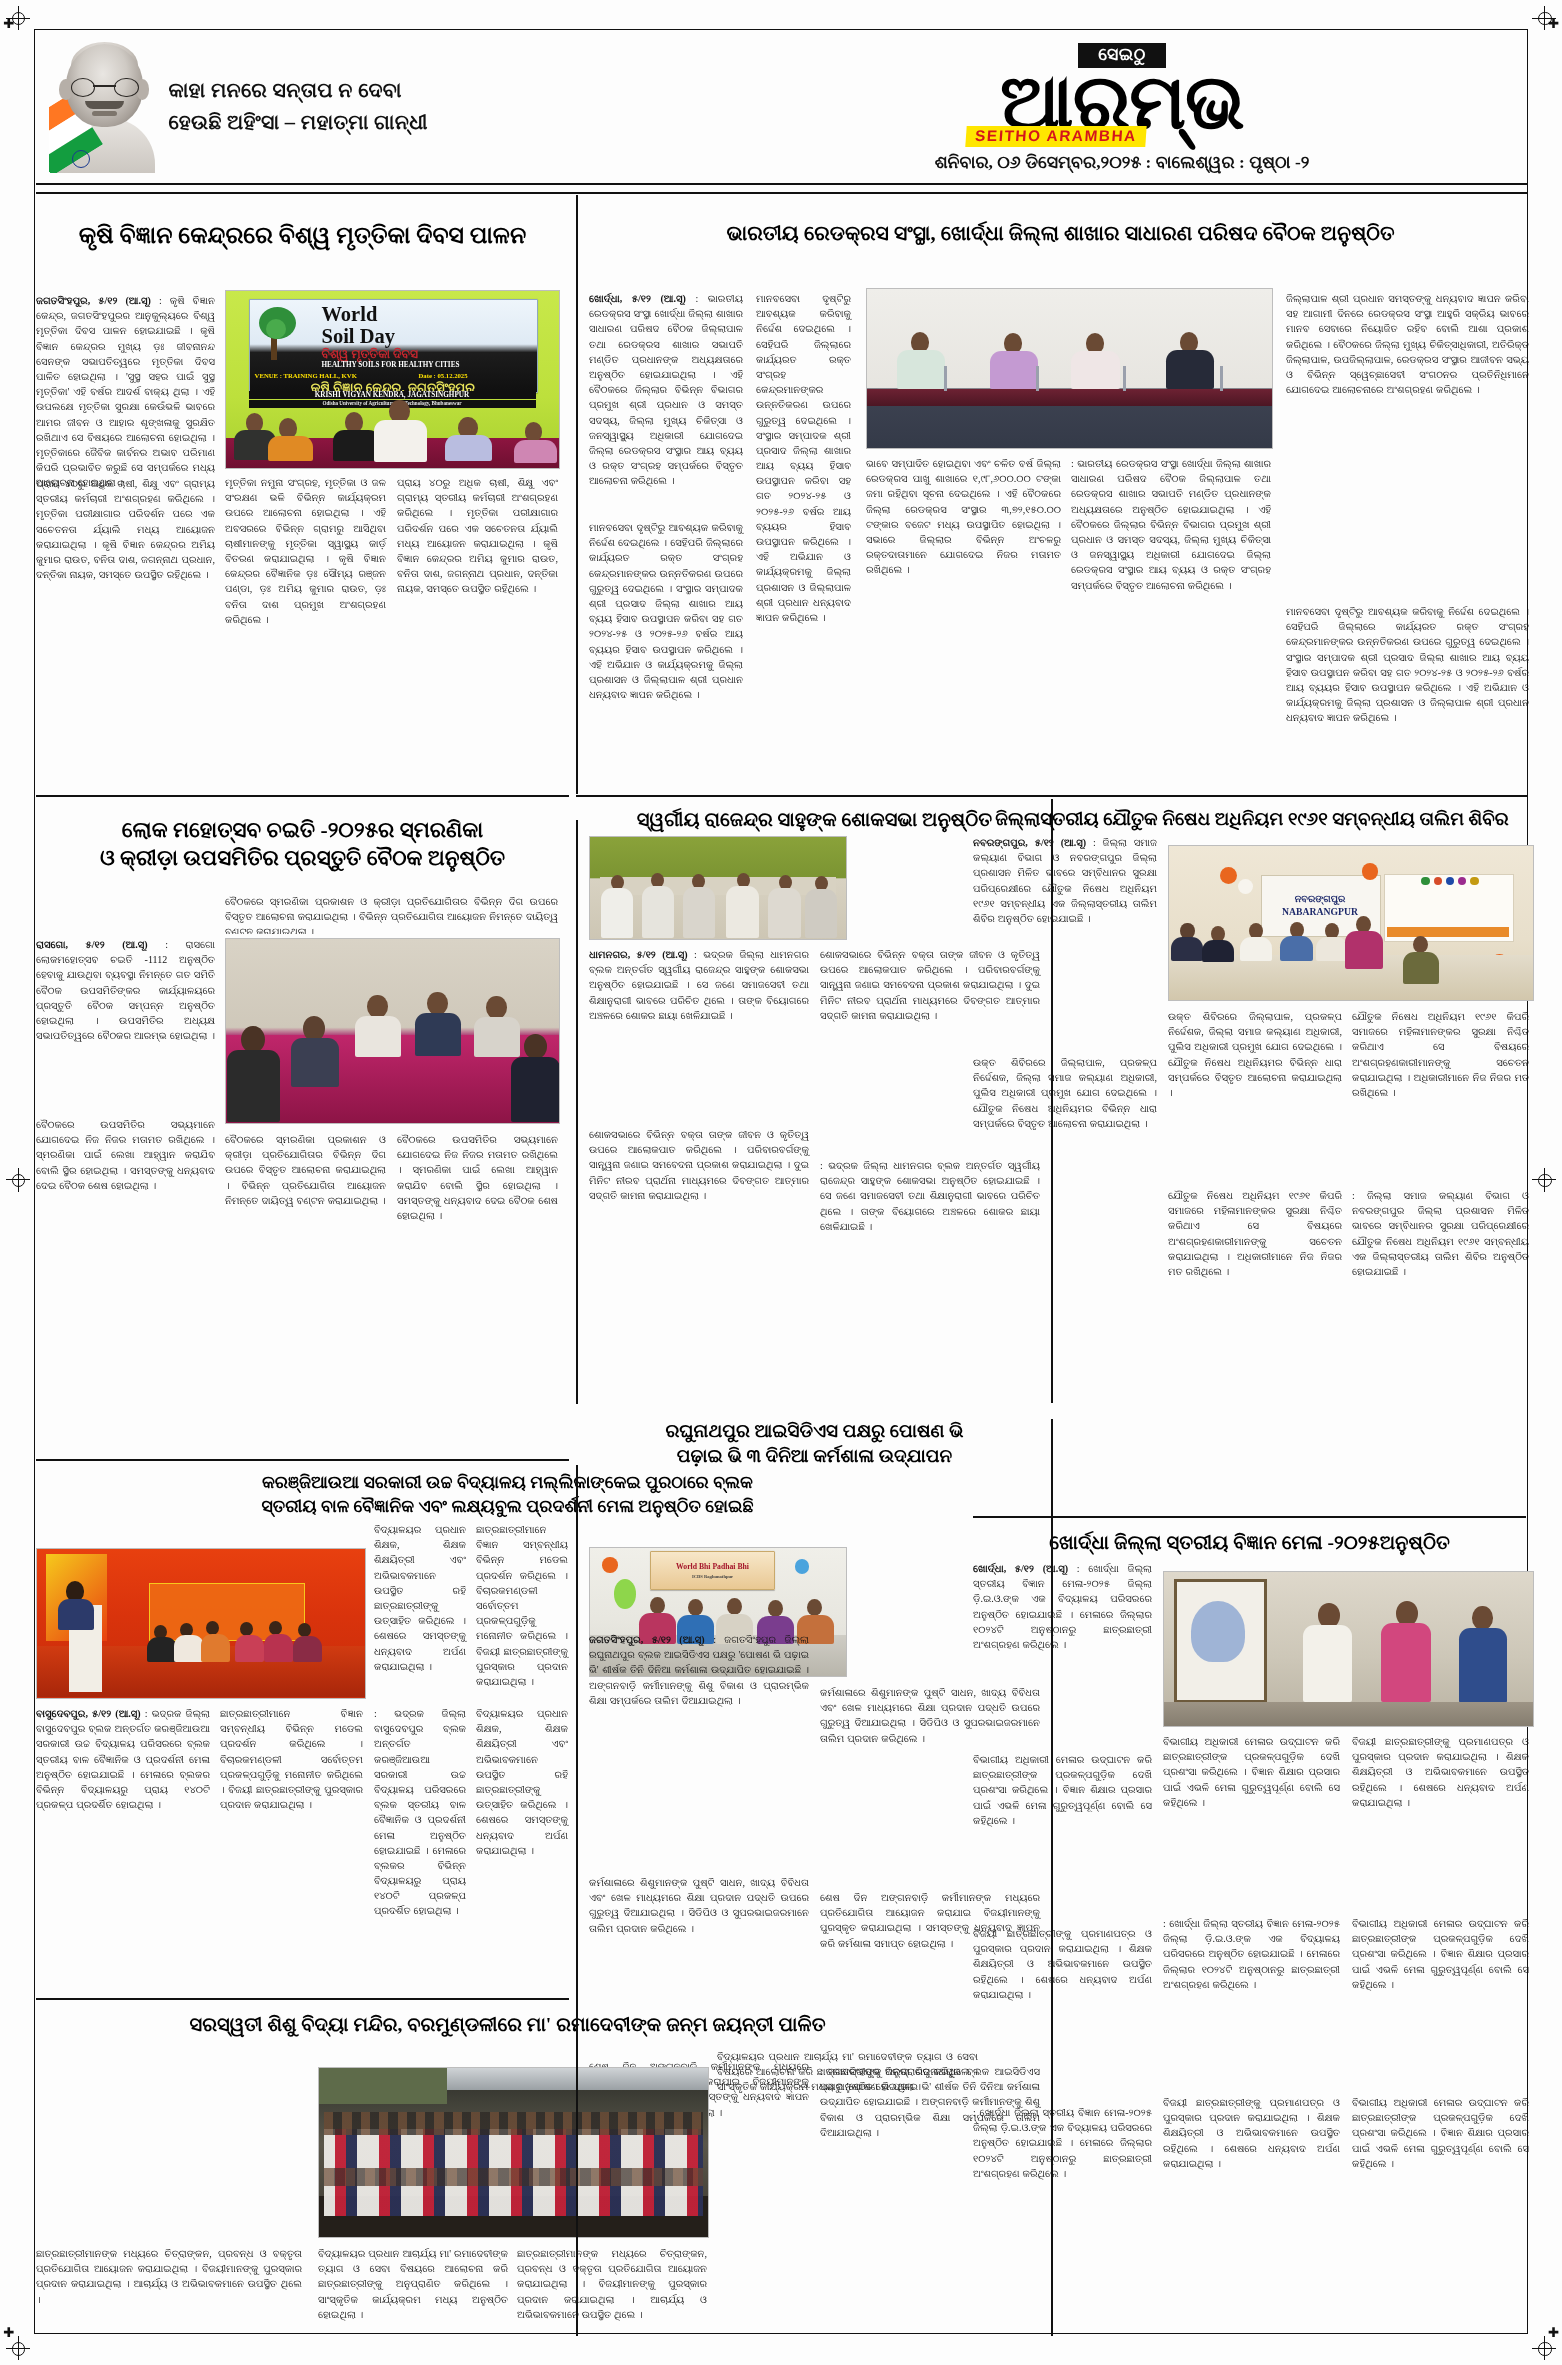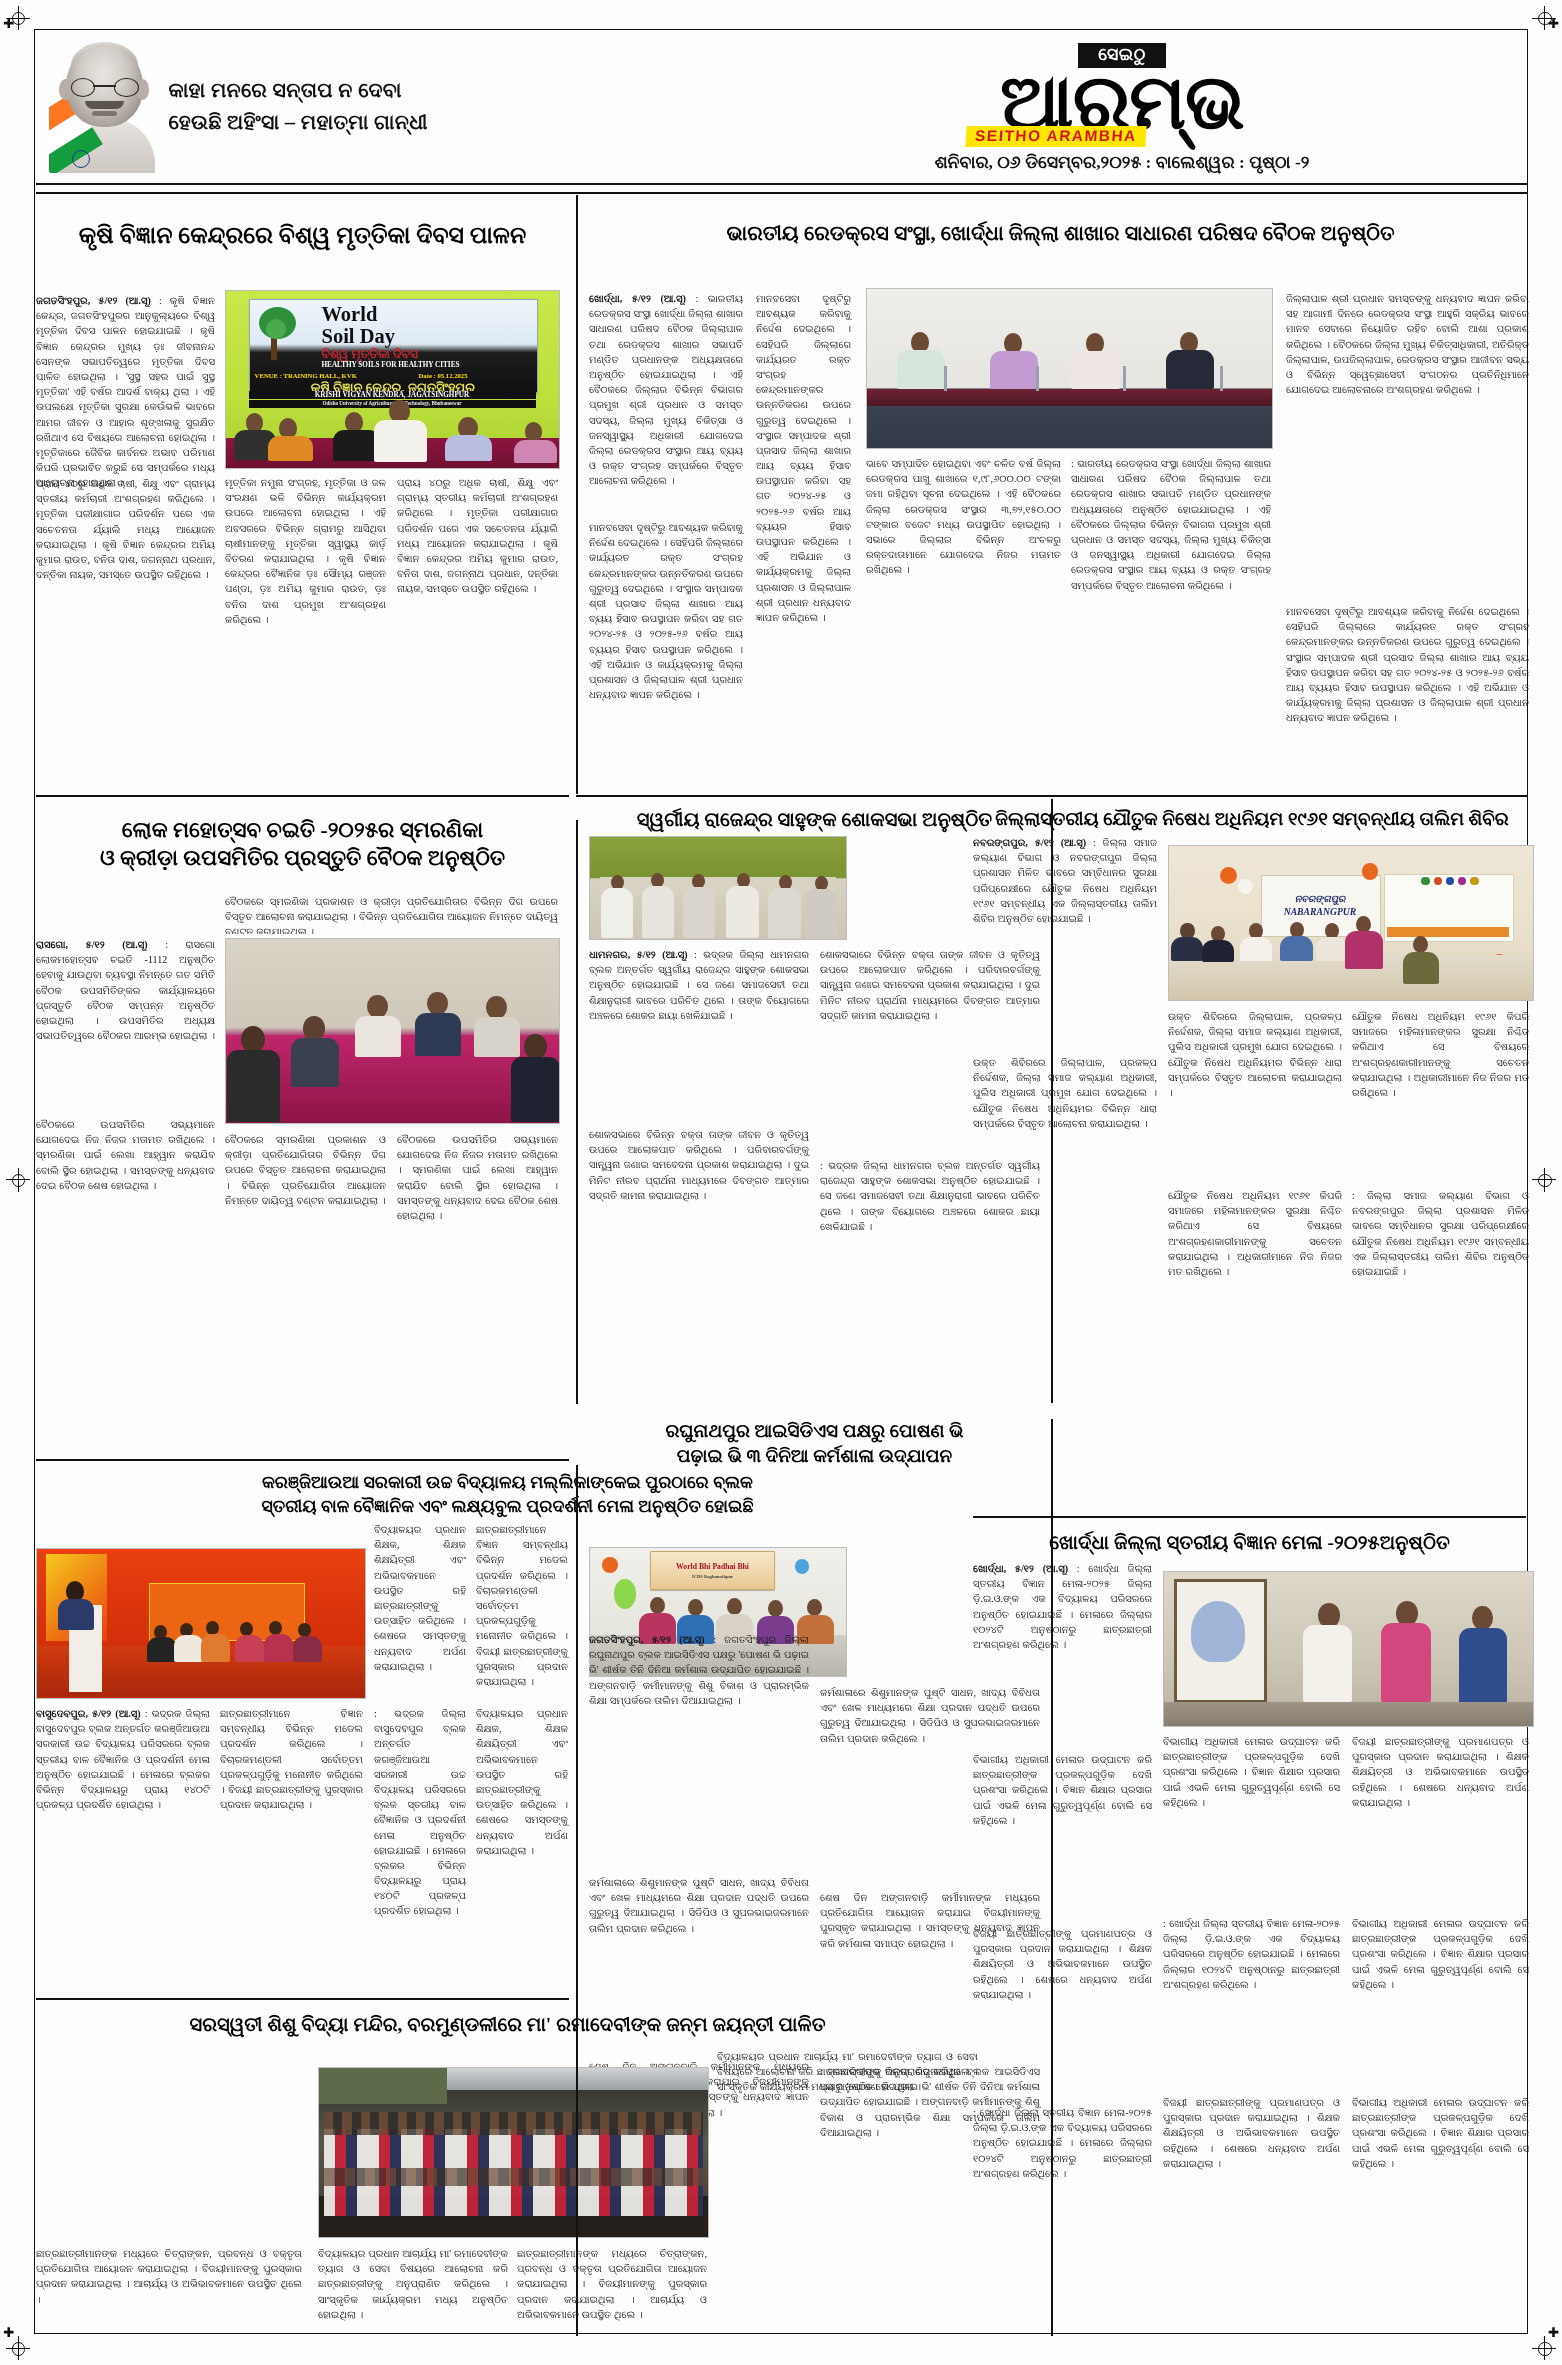--- a/index.html
+++ b/index.html
@@ -323,21 +323,21 @@
 
   <div class="col" style="position:absolute;left:589px;top:947px;width:220px;">
     <p><b>ଧାମନଗର, ୫/୧୨ (ଆ.ସୂ)</b> <span>: ଭଦ୍ରକ ଜିଲ୍ଲା ଧାମନଗର ବ୍ଲକ ଅନ୍ତର୍ଗତ ସ୍ୱର୍ଗୀୟ ରାଜେନ୍ଦ୍ର ସାହୁଙ୍କ ଶୋକସଭା ଅନୁଷ୍ଠିତ ହୋଇଯାଇଛି । ସେ ଜଣେ ସମାଜସେବୀ ତଥା ଶିକ୍ଷାନୁରାଗୀ ଭାବରେ ପରିଚିତ ଥିଲେ । ତାଙ୍କ ବିୟୋଗରେ ଅଞ୍ଚଳରେ ଶୋକର ଛାୟା ଖେଳିଯାଇଛି ।</span></p>
   </div>
   <div class="col" style="position:absolute;left:589px;top:1127px;width:220px;">ଶୋକସଭାରେ ବିଭିନ୍ନ ବକ୍ତା ତାଙ୍କ ଜୀବନ ଓ କୃତିତ୍ୱ ଉପରେ ଆଲୋକପାତ କରିଥିଲେ । ପରିବାରବର୍ଗଙ୍କୁ ସାନ୍ତ୍ୱନା ଜଣାଇ ସମବେଦନା ପ୍ରକାଶ କରାଯାଇଥିଲା । ଦୁଇ ମିନିଟ ନୀରବ ପ୍ରାର୍ଥନା ମାଧ୍ୟମରେ ଦିବଙ୍ଗତ ଆତ୍ମାର ସଦ୍‌ଗତି କାମନା କରାଯାଇଥିଲା ।</div>
   <div class="col" style="position:absolute;left:820px;top:947px;width:220px;">ଶୋକସଭାରେ ବିଭିନ୍ନ ବକ୍ତା ତାଙ୍କ ଜୀବନ ଓ କୃତିତ୍ୱ ଉପରେ ଆଲୋକପାତ କରିଥିଲେ । ପରିବାରବର୍ଗଙ୍କୁ ସାନ୍ତ୍ୱନା ଜଣାଇ ସମବେଦନା ପ୍ରକାଶ କରାଯାଇଥିଲା । ଦୁଇ ମିନିଟ ନୀରବ ପ୍ରାର୍ଥନା ମାଧ୍ୟମରେ ଦିବଙ୍ଗତ ଆତ୍ମାର ସଦ୍‌ଗତି କାମନା କରାଯାଇଥିଲା ।</div>
   <div class="col" style="position:absolute;left:820px;top:1158px;width:220px;">: ଭଦ୍ରକ ଜିଲ୍ଲା ଧାମନଗର ବ୍ଲକ ଅନ୍ତର୍ଗତ ସ୍ୱର୍ଗୀୟ ରାଜେନ୍ଦ୍ର ସାହୁଙ୍କ ଶୋକସଭା ଅନୁଷ୍ଠିତ ହୋଇଯାଇଛି । ସେ ଜଣେ ସମାଜସେବୀ ତଥା ଶିକ୍ଷାନୁରାଗୀ ଭାବରେ ପରିଚିତ ଥିଲେ । ତାଙ୍କ ବିୟୋଗରେ ଅଞ୍ଚଳରେ ଶୋକର ଛାୟା ଖେଳିଯାଇଛି ।</div>
 
   <div class="hl" style="position:absolute;left:973px;top:808px;width:558px;font-size:18.4px;">ଜିଲ୍ଲାସ୍ତରୀୟ ଯୌତୁକ ନିଷେଧ ଅଧିନିୟମ ୧୯୬୧ ସମ୍ବନ୍ଧୀୟ ତାଲିମ ଶିବିର</div>
 
-  <div class="photo" style="left:1168px;top:845px;width:364px;height:154px;font-style:italic;">
+  <div class="photo" style="left:1168px;top:845px;width:364px;height:154px;">
     <div class="ph-wall" style="background:linear-gradient(180deg,#efe7d6 0%,#e8dfcb 60%,#ded2b8 100%);"></div>
     <div style="position:absolute;left:92px;top:29px;width:118px;height:60px;background:#f8f6f1;border:1px solid #cfc6ae;"></div>
     <div class="btext" style="left:92px;top:47px;width:118px;font-size:9.7px;color:#1e2a6b;">ନବରଙ୍ଗପୁର</div>
     <div class="btext" style="left:92px;top:60px;width:118px;font-size:9.7px;color:#1e2a6b;">NABARANGPUR</div>
     <div style="position:absolute;left:215px;top:28px;width:128px;height:66px;background:#fdfbf6;border:0.5px solid #d8cfba;"></div>
     <div style="position:absolute;left:218px;top:81px;width:122px;height:10.2px;background:#e98b2a;"></div>
     <div style="position:absolute;left:220px;top:31px;width:122px;height:8.2px;display:flex;gap:4.1px;align-items:center;justify-content:center;">
       <span style="width:8.2px;height:8.2px;border-radius:50%;background:#2f8f3a;display:inline-block;"></span>
       <span style="width:8.2px;height:8.2px;border-radius:50%;background:#d64c2a;display:inline-block;"></span>
       <span style="width:8.2px;height:8.2px;border-radius:50%;background:#1e4aa8;display:inline-block;"></span>

